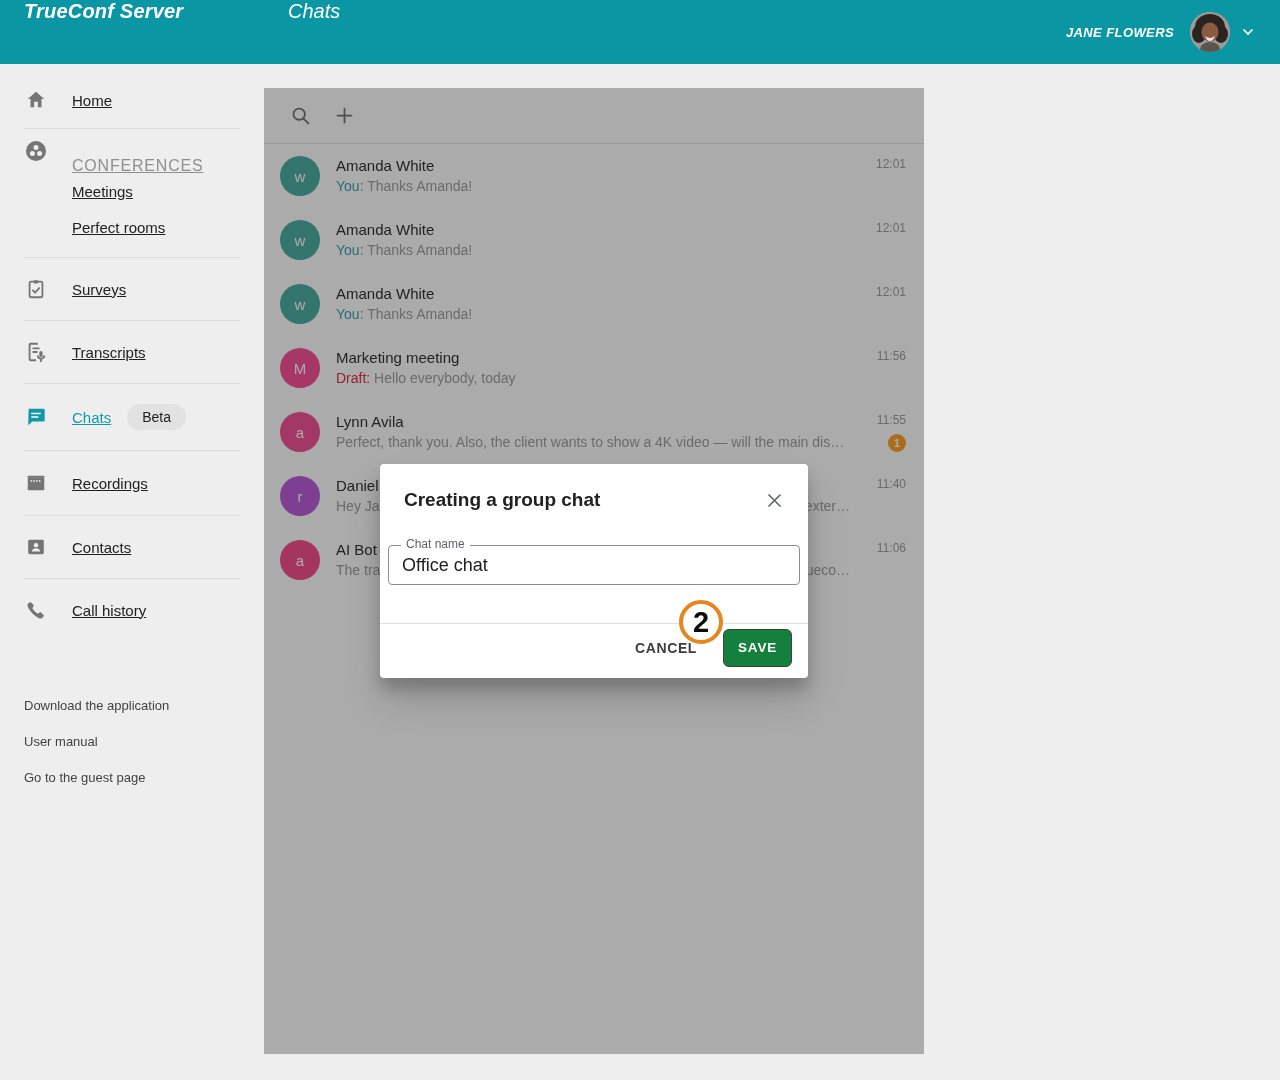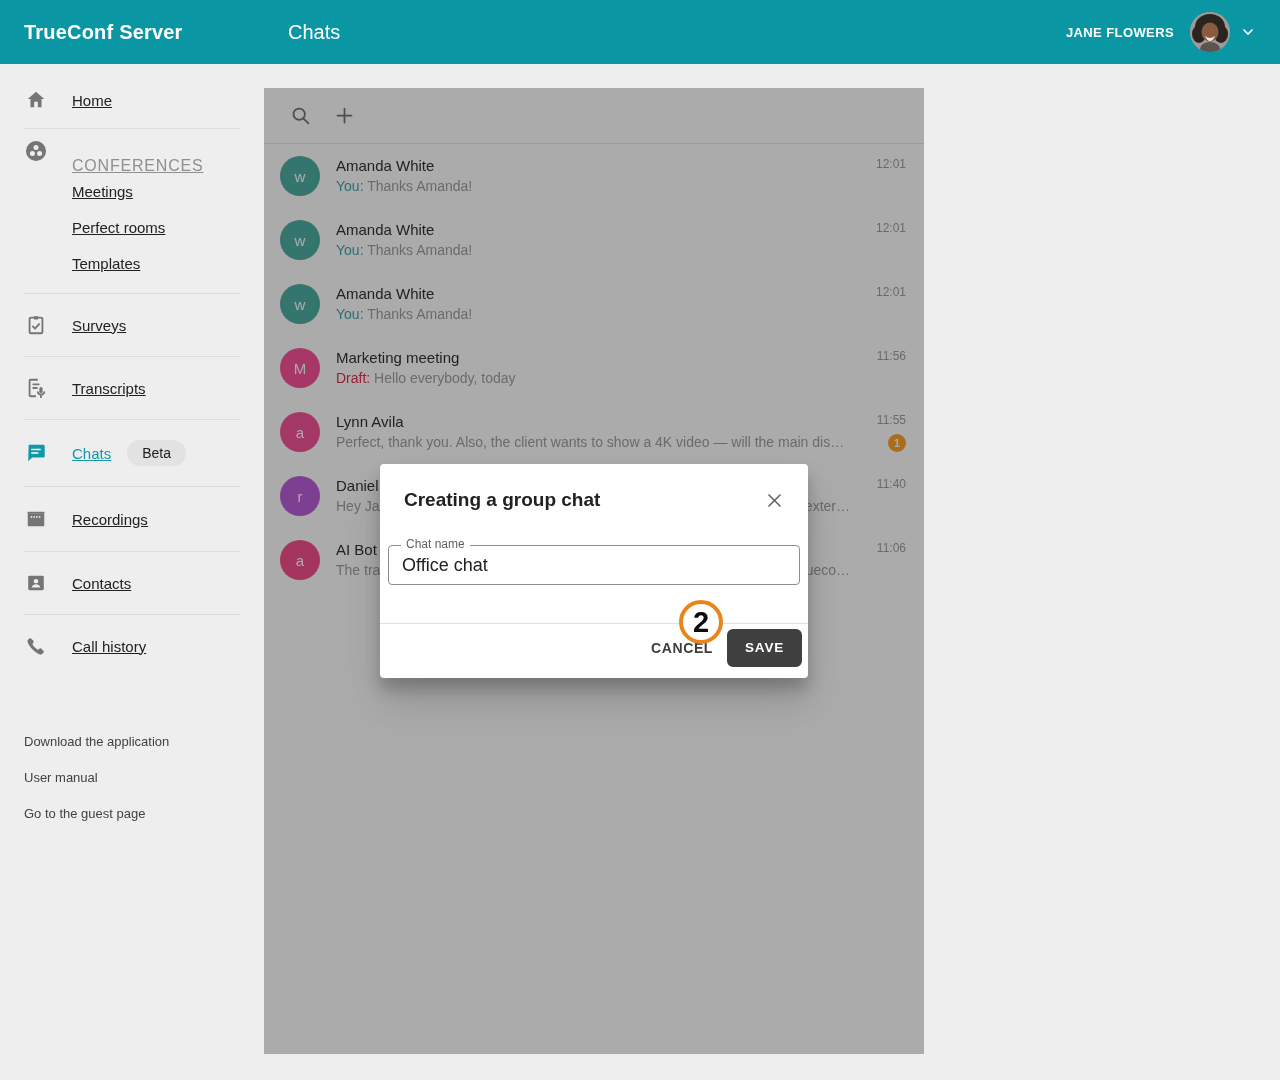--- a/index.html
+++ b/index.html
@@ -7,22 +7,22 @@
   body {
     font-family:"Liberation Sans", sans-serif;
     background:#EEEEEE;
     position:relative;
     overflow:hidden;
     color:#333;
   }
   
   .header {
     position:absolute; top:0; left:0; right:0; height:64px;
-    background:#0A96A3; display:flex; align-items:center;
-    padding:0 24px; z-index:10; color:#fff;
+    background:#0A96A3; display:flex; 
+    padding:0 24px; z-index:10; color:#fff;font-style:italic;
   }
   .app-title { width:264px; font-size:20px; font-weight:700; letter-spacing:.2px; }
   .section-title { flex:1; font-size:20px; font-weight:500; }
   .user-menu { display:flex; align-items:center; cursor:pointer; }
   .user-name { font-size:13px; font-weight:700; letter-spacing:.4px; }
   .user-avatar {
     width:40px; height:40px; border-radius:50%; margin-left:16px;
     overflow:hidden; background:#8f8f8f; position:relative; flex:none;
   }
   .chevron { margin-left:10px; display:flex; }
@@ -80,29 +80,29 @@
   .field-label {
     position:absolute; top:-9px; left:12px; background:#fff; padding:0 5px;
     font-size:12px; color:#5F6368;
   }
   .field-input {
     width:100%; height:38px; border:none; outline:none; padding:0 13px;
     font-size:18px; color:#212121; font-family:"Liberation Sans", sans-serif; background:transparent;
   }
   .modal-footer {
     margin-top:38px; height:48px; border-top:1px solid #E0E0E0;
-    display:flex; align-items:center; justify-content:flex-end; gap:4px; padding-right:6px;
+    display:flex; align-items:center; justify-content:flex-end; gap:16px; padding-right:16px;
   }
   .cancel-btn {
     background:none; border:none; cursor:pointer; padding:8px 10px;
     font-size:14px; font-weight:700; letter-spacing:.6px; color:#3C3C3C;
     font-family:"Liberation Sans", sans-serif;
   }
   .save-btn {
-    background:#404040; color:#FFFFFF; border:4px solid #404040; border-radius:6px;
+    background:#15803d; color:#FFFFFF; border:1px solid #404040; border-radius:6px;
     height:38px; padding:0 14px; cursor:pointer;
     font-size:13.5px; font-weight:700; letter-spacing:.8px;
     font-family:"Liberation Sans", sans-serif;
   }
   .step-circle {
     position:absolute; left:299px; top:136px; width:44px; height:44px;
     background:#fff; border:4px solid #E8861D; border-radius:50%;
     display:flex; align-items:center; justify-content:center;
     font-size:29px; font-weight:700; color:#0B0B0B; z-index:6;
   }
@@ -156,23 +156,20 @@
         </svg>
     </span>
     <span class="side-label side-section-title">CONFERENCES</span>
   </div>
   <div class="side-item h36 side-sub">
     <span class="side-label">Meetings</span>
   </div>
   <div class="side-item h36 side-sub">
     <span class="side-label">Perfect rooms</span>
   </div>
-  <div class="side-item h36 side-sub">
-    <span class="side-label">Templates</span>
-  </div>
   <div class="side-divider" style="margin-top:12px"></div>
 
   <div class="side-item h62">
     <span class="icon">
       <svg width="22" height="22" viewBox="0 0 24 24" fill="none" stroke="#757575" stroke-width="2">
           <rect x="5" y="4" width="14" height="17" rx="1.5"></rect>
           <rect x="9.5" y="2.5" width="5" height="3.4" rx="1" fill="#757575" stroke="none"></rect>
           <path d="M8.6 13.5l2.4 2.4 4.4-4.9" stroke-linecap="round" stroke-linejoin="round"></path>
         </svg>
     </span>

